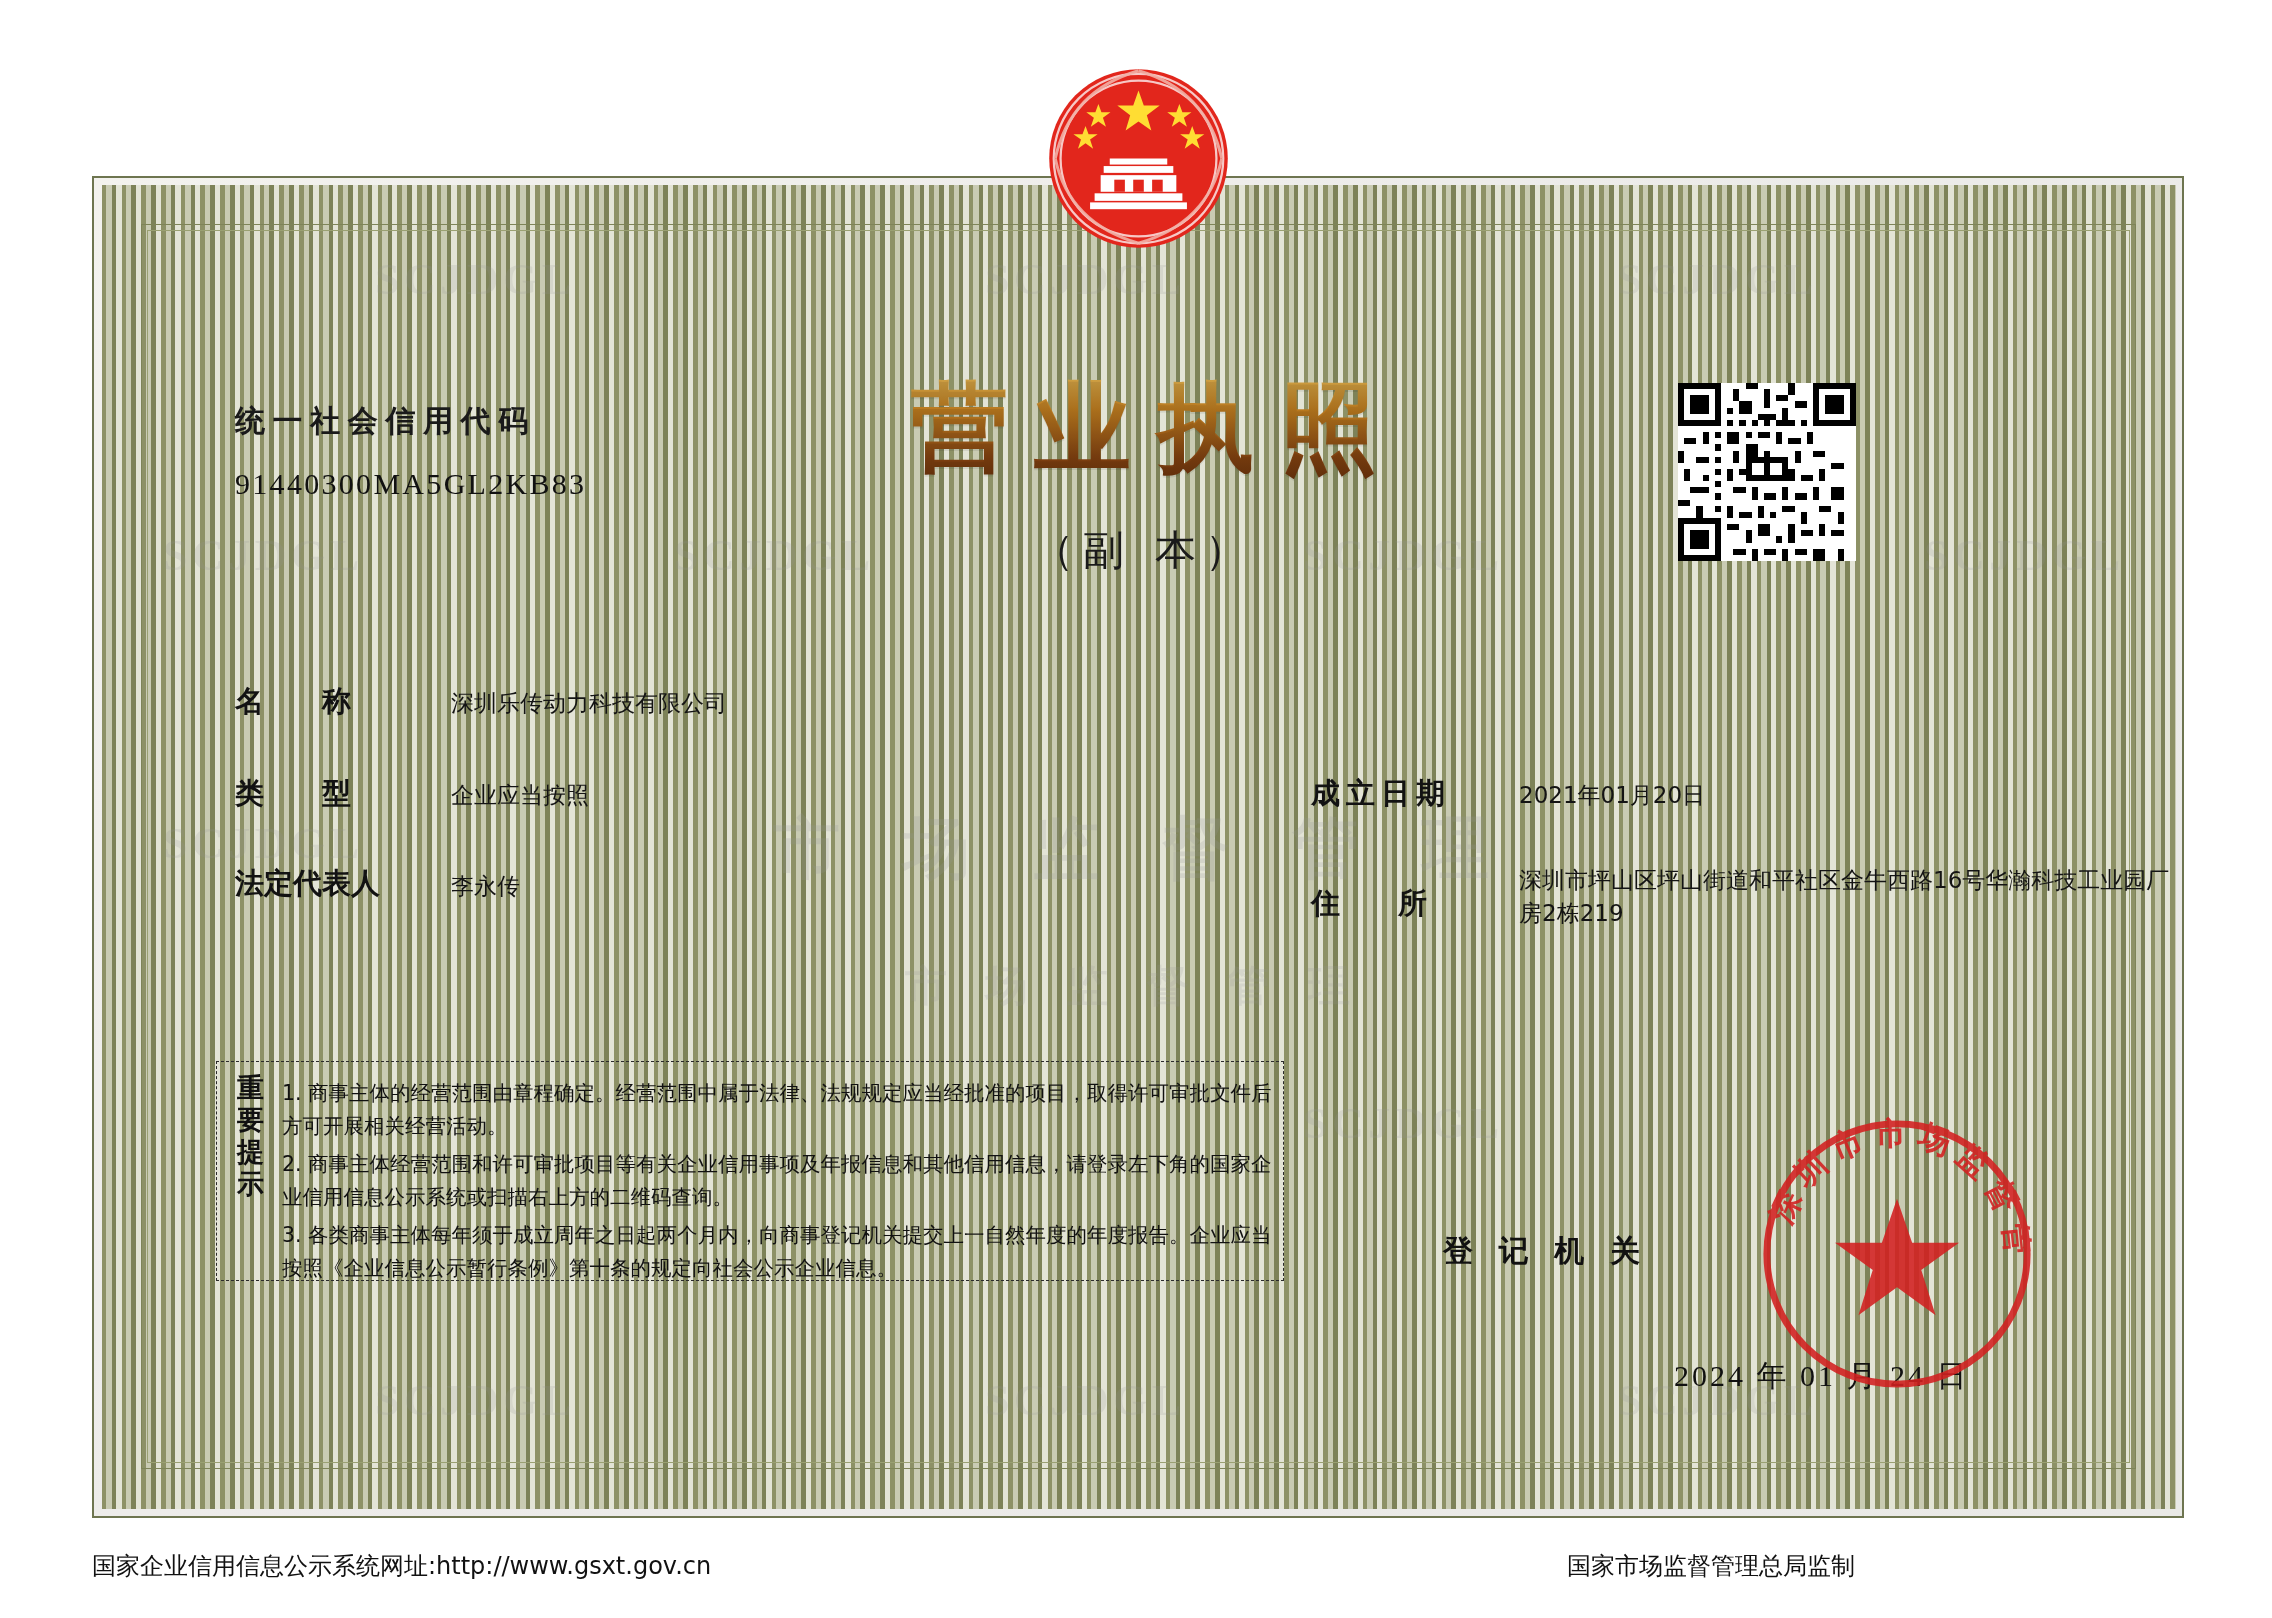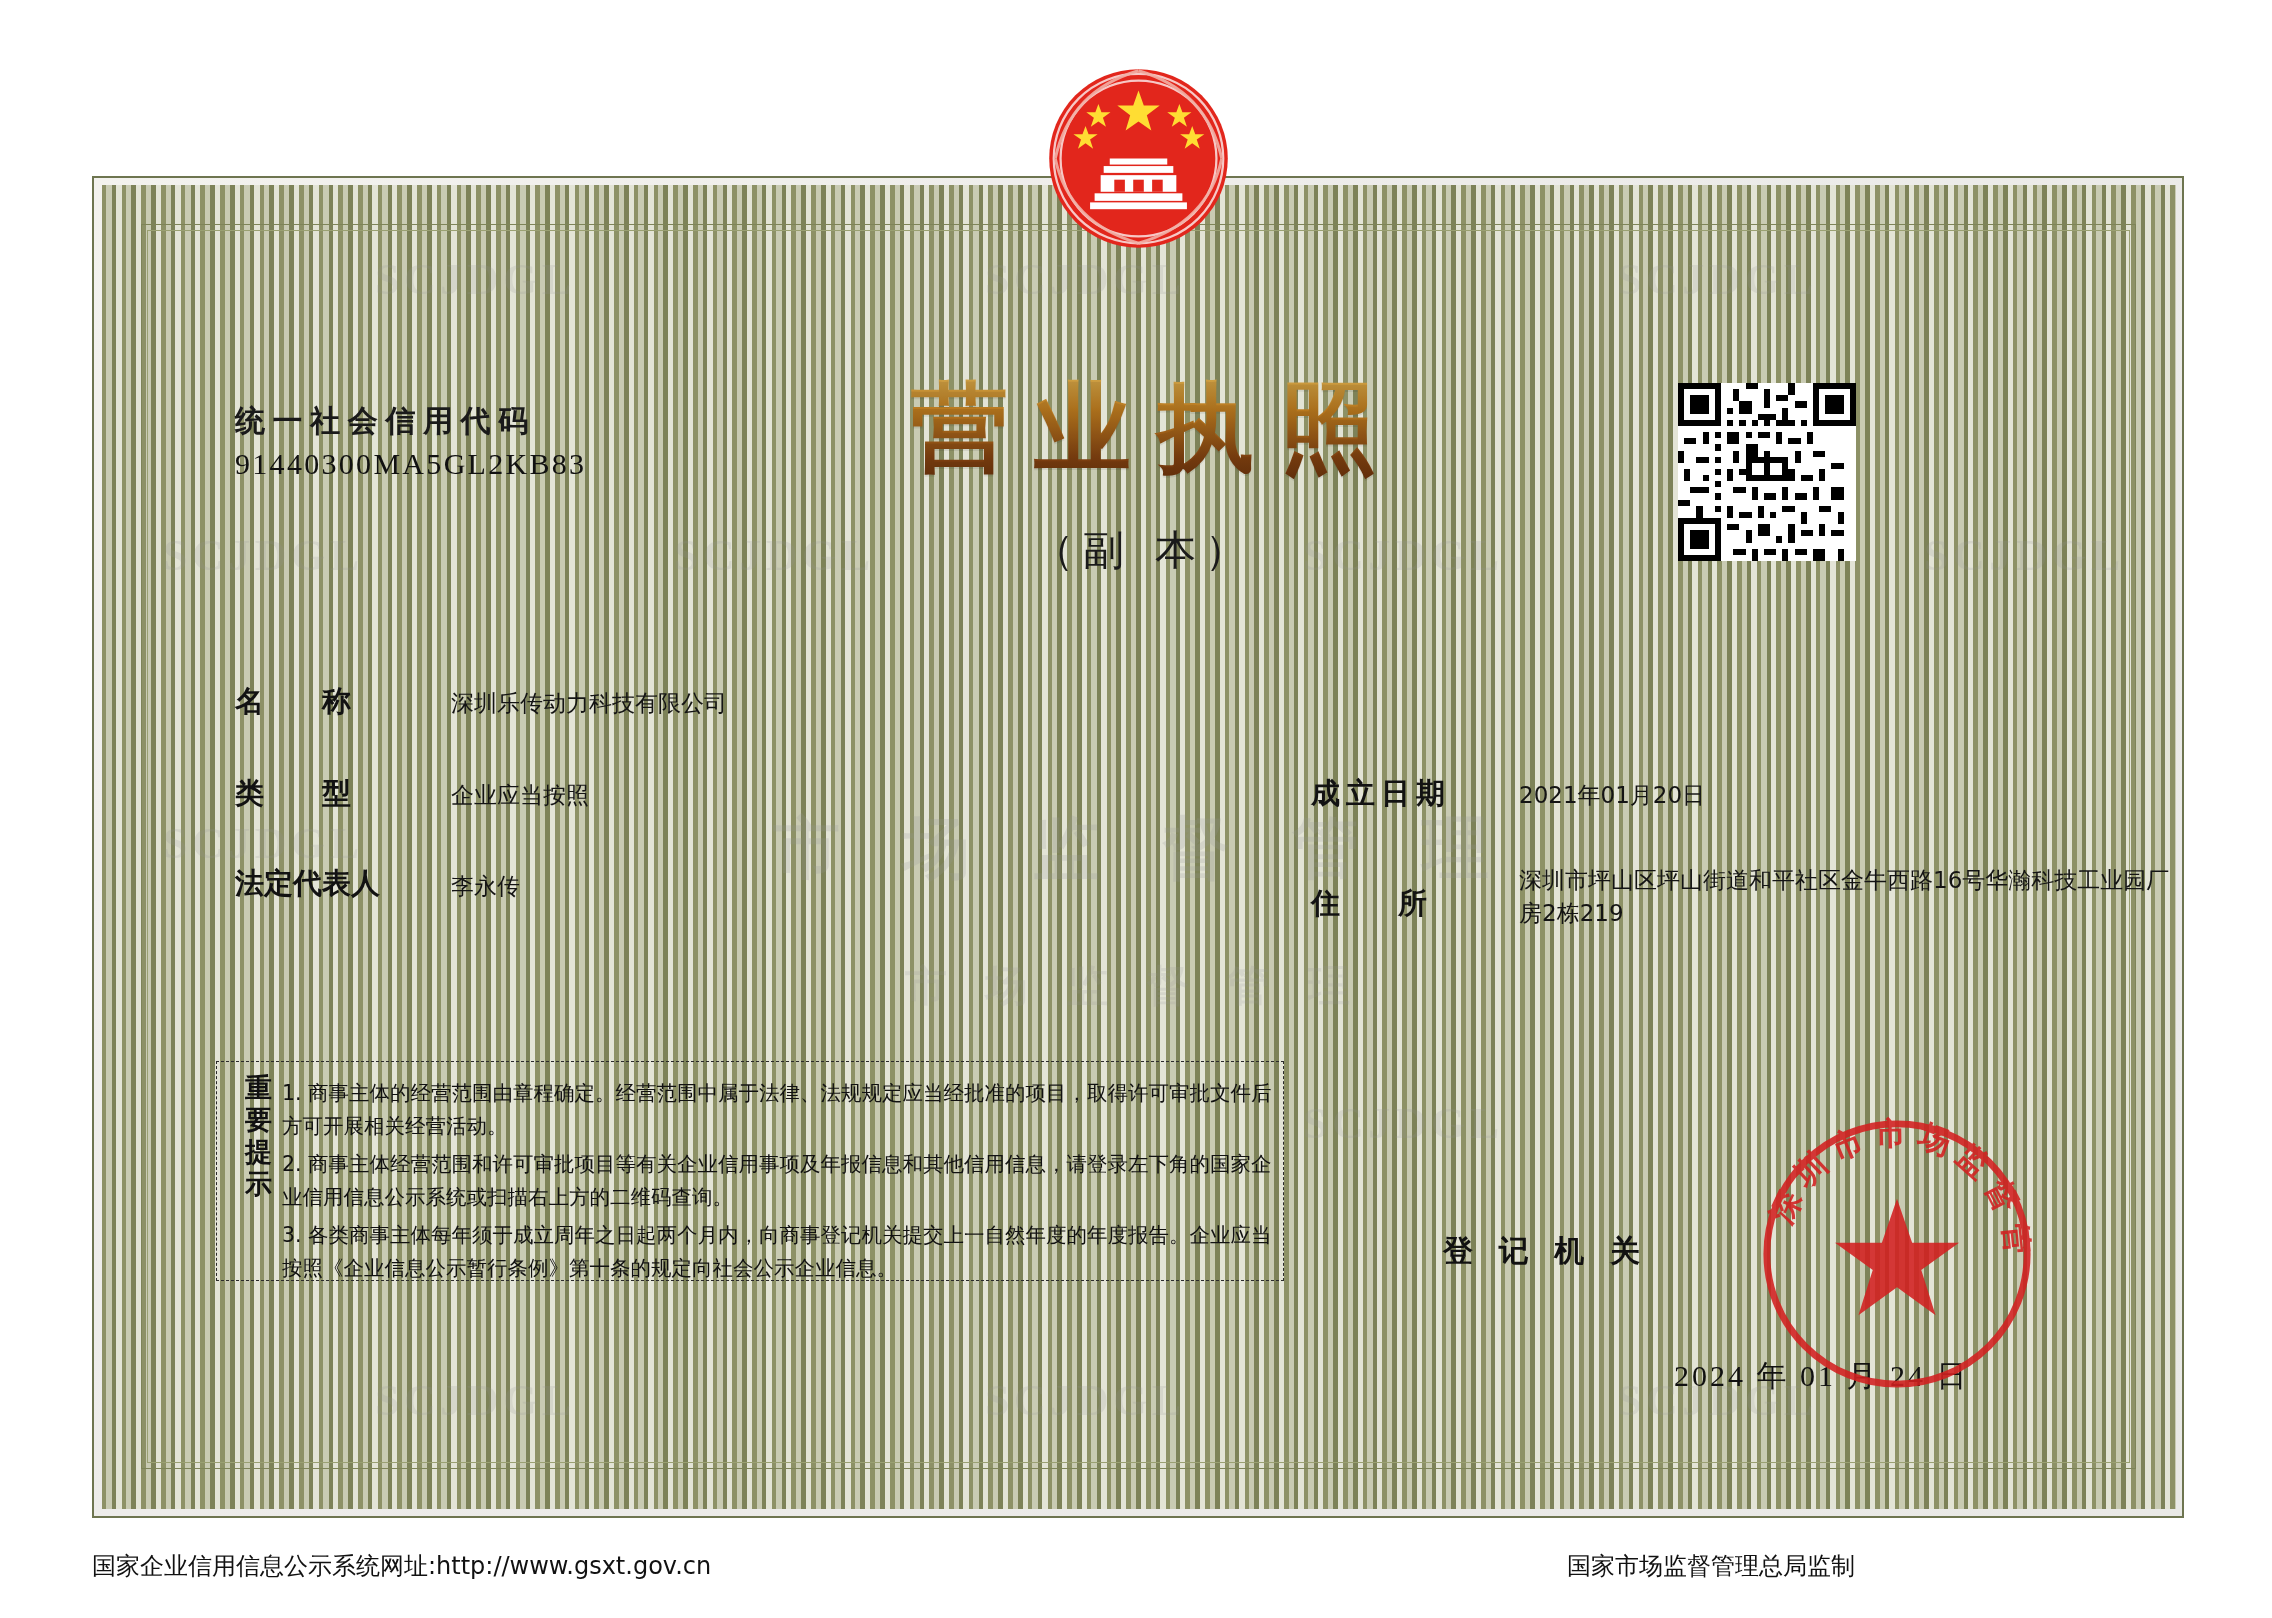--- a/index.html
+++ b/index.html
@@ -125,21 +125,21 @@
     width: 470px;
   }
   .credit-label {
     font-size: 30px;
     letter-spacing: 7.6px;
     color: #1a1a1a;
     font-weight: bold;
     font-family: "DejaVu Sans", sans-serif;
   }
   .credit-code {
-    margin-top: 5px;
+    margin-top: 25px;
     font-size: 30px;
     letter-spacing: 2.3px;
     color: #111;
     font-family: "Liberation Serif", serif;
   }
 
   .title {
     position: absolute;
     left: 803px;
     top: 364px;
@@ -209,21 +209,21 @@
     position: absolute;
     left: 216px;
     top: 1061px;
     width: 1068px;
     height: 220px;
     border: 1.5px dashed #2b2b2b;
     box-sizing: border-box;
   }
   .notice-title {
     position: absolute;
-    left: 235px;
+    left: 227px;
     top: 1072px;
     width: 47px;
     font-size: 27px;
     font-weight: bold;
     line-height: 1.18;
     color: #111;
     font-family: "DejaVu Sans", sans-serif;
     text-align: center;
   }
   .notice-body {

